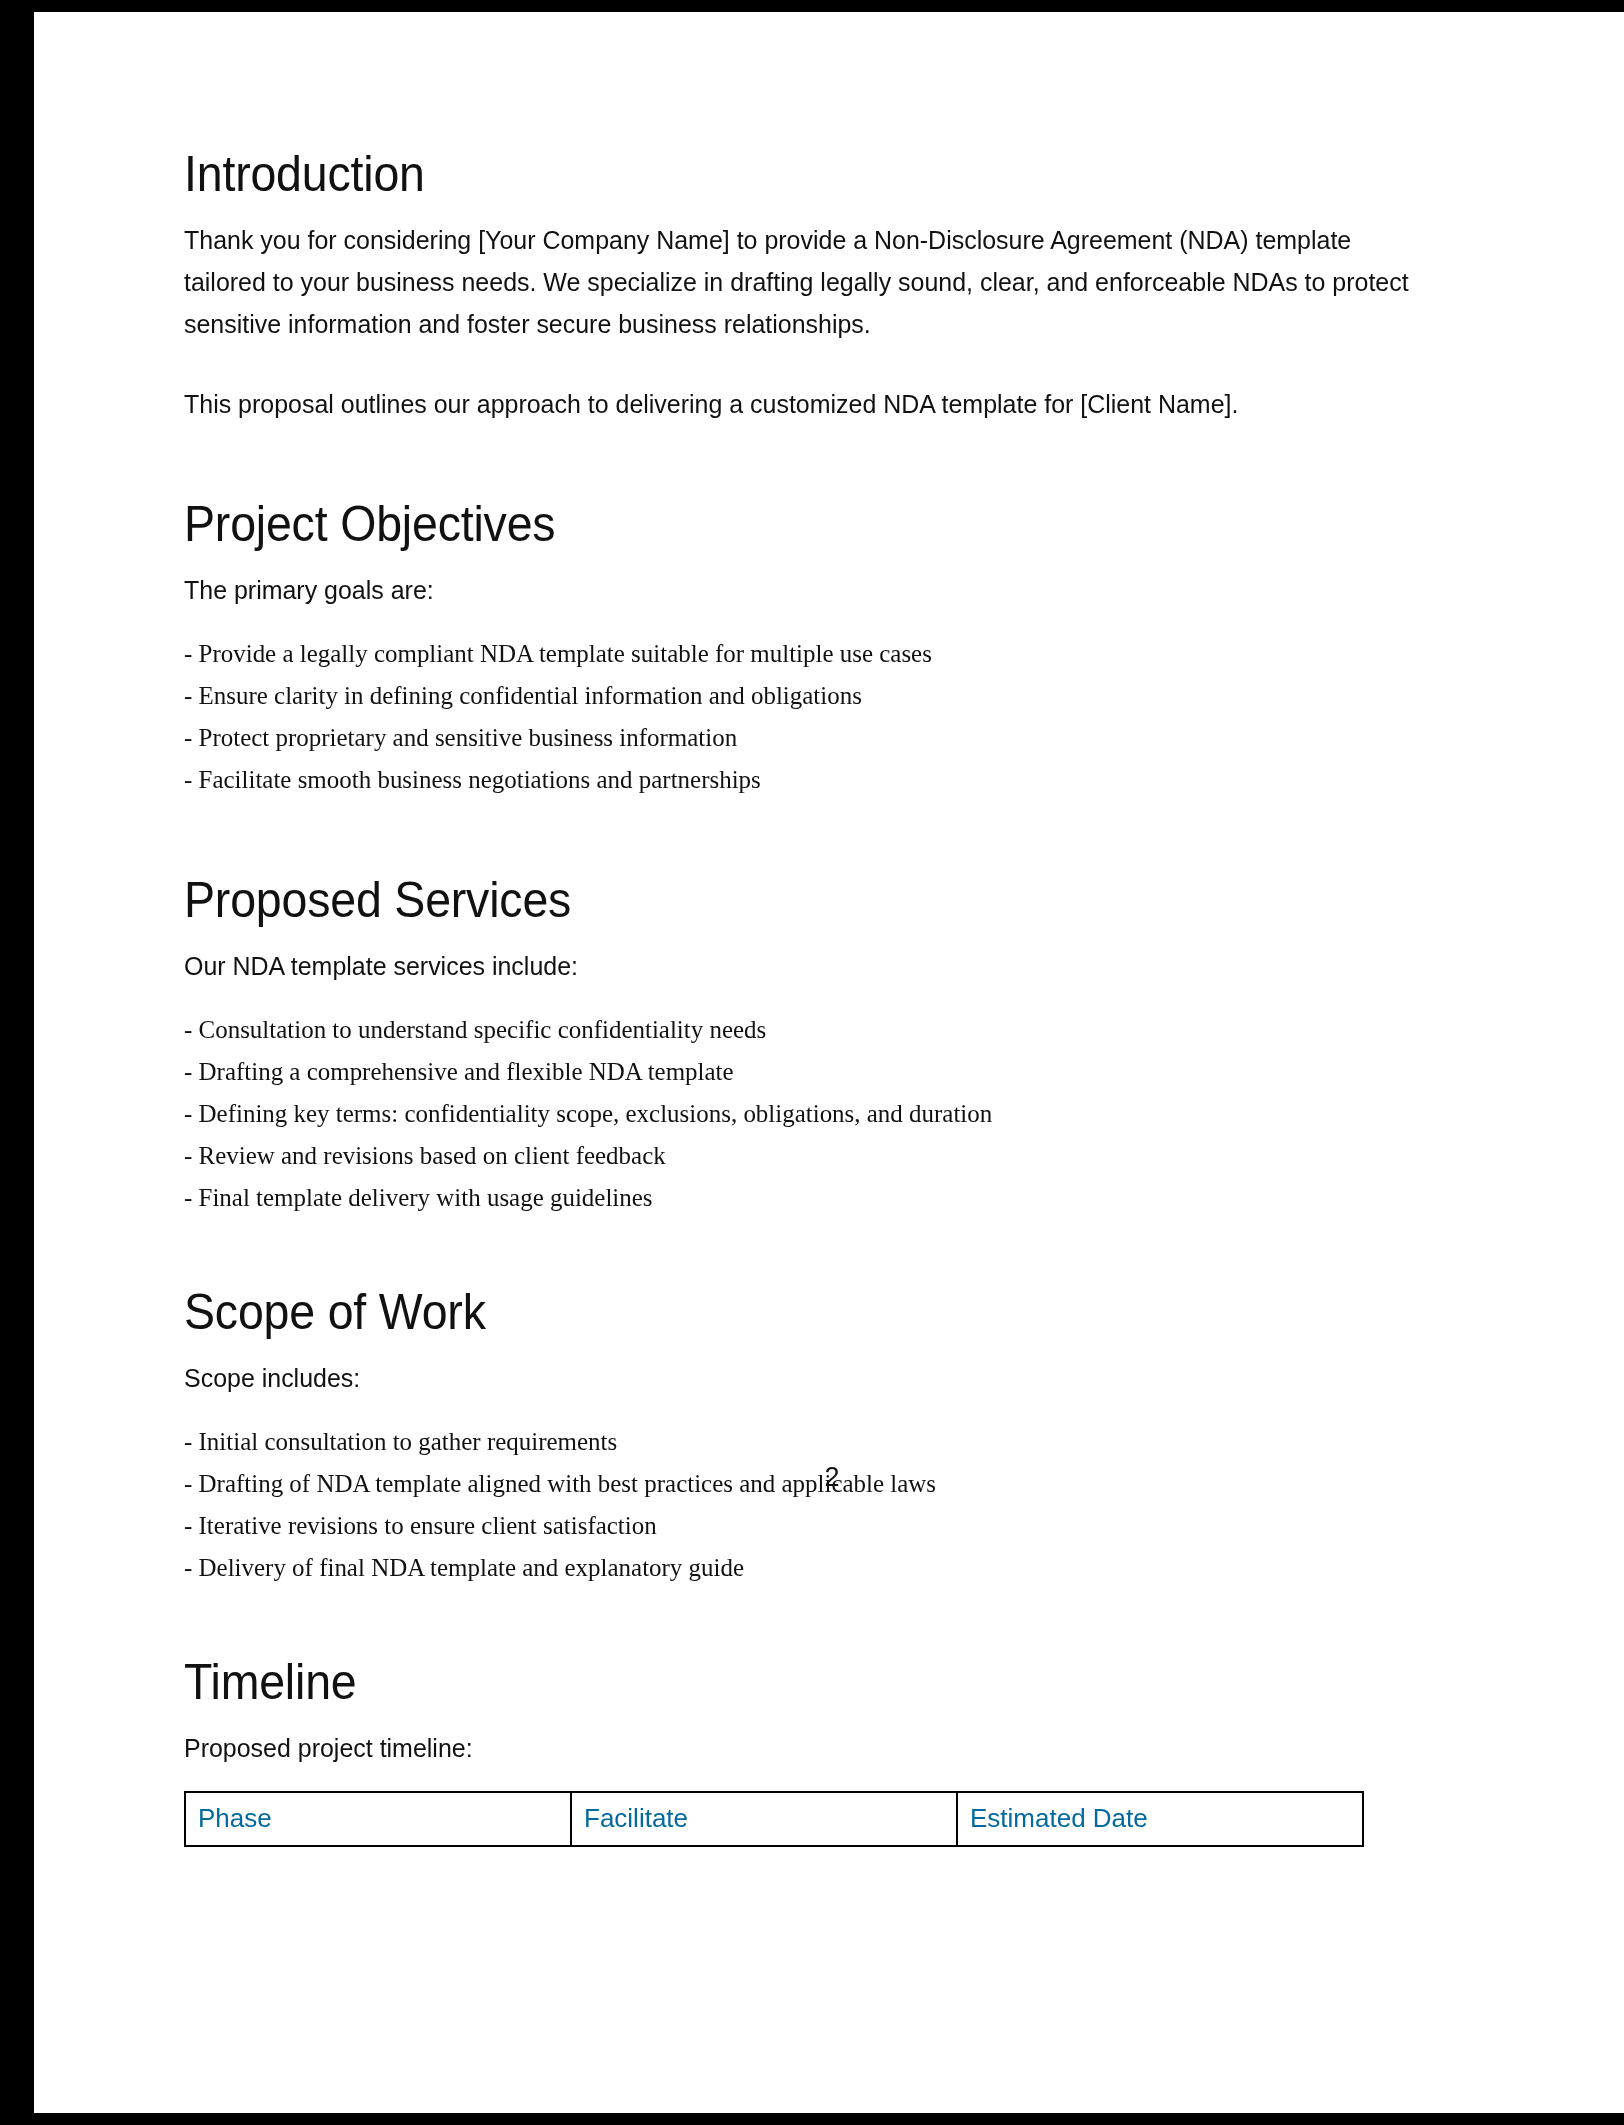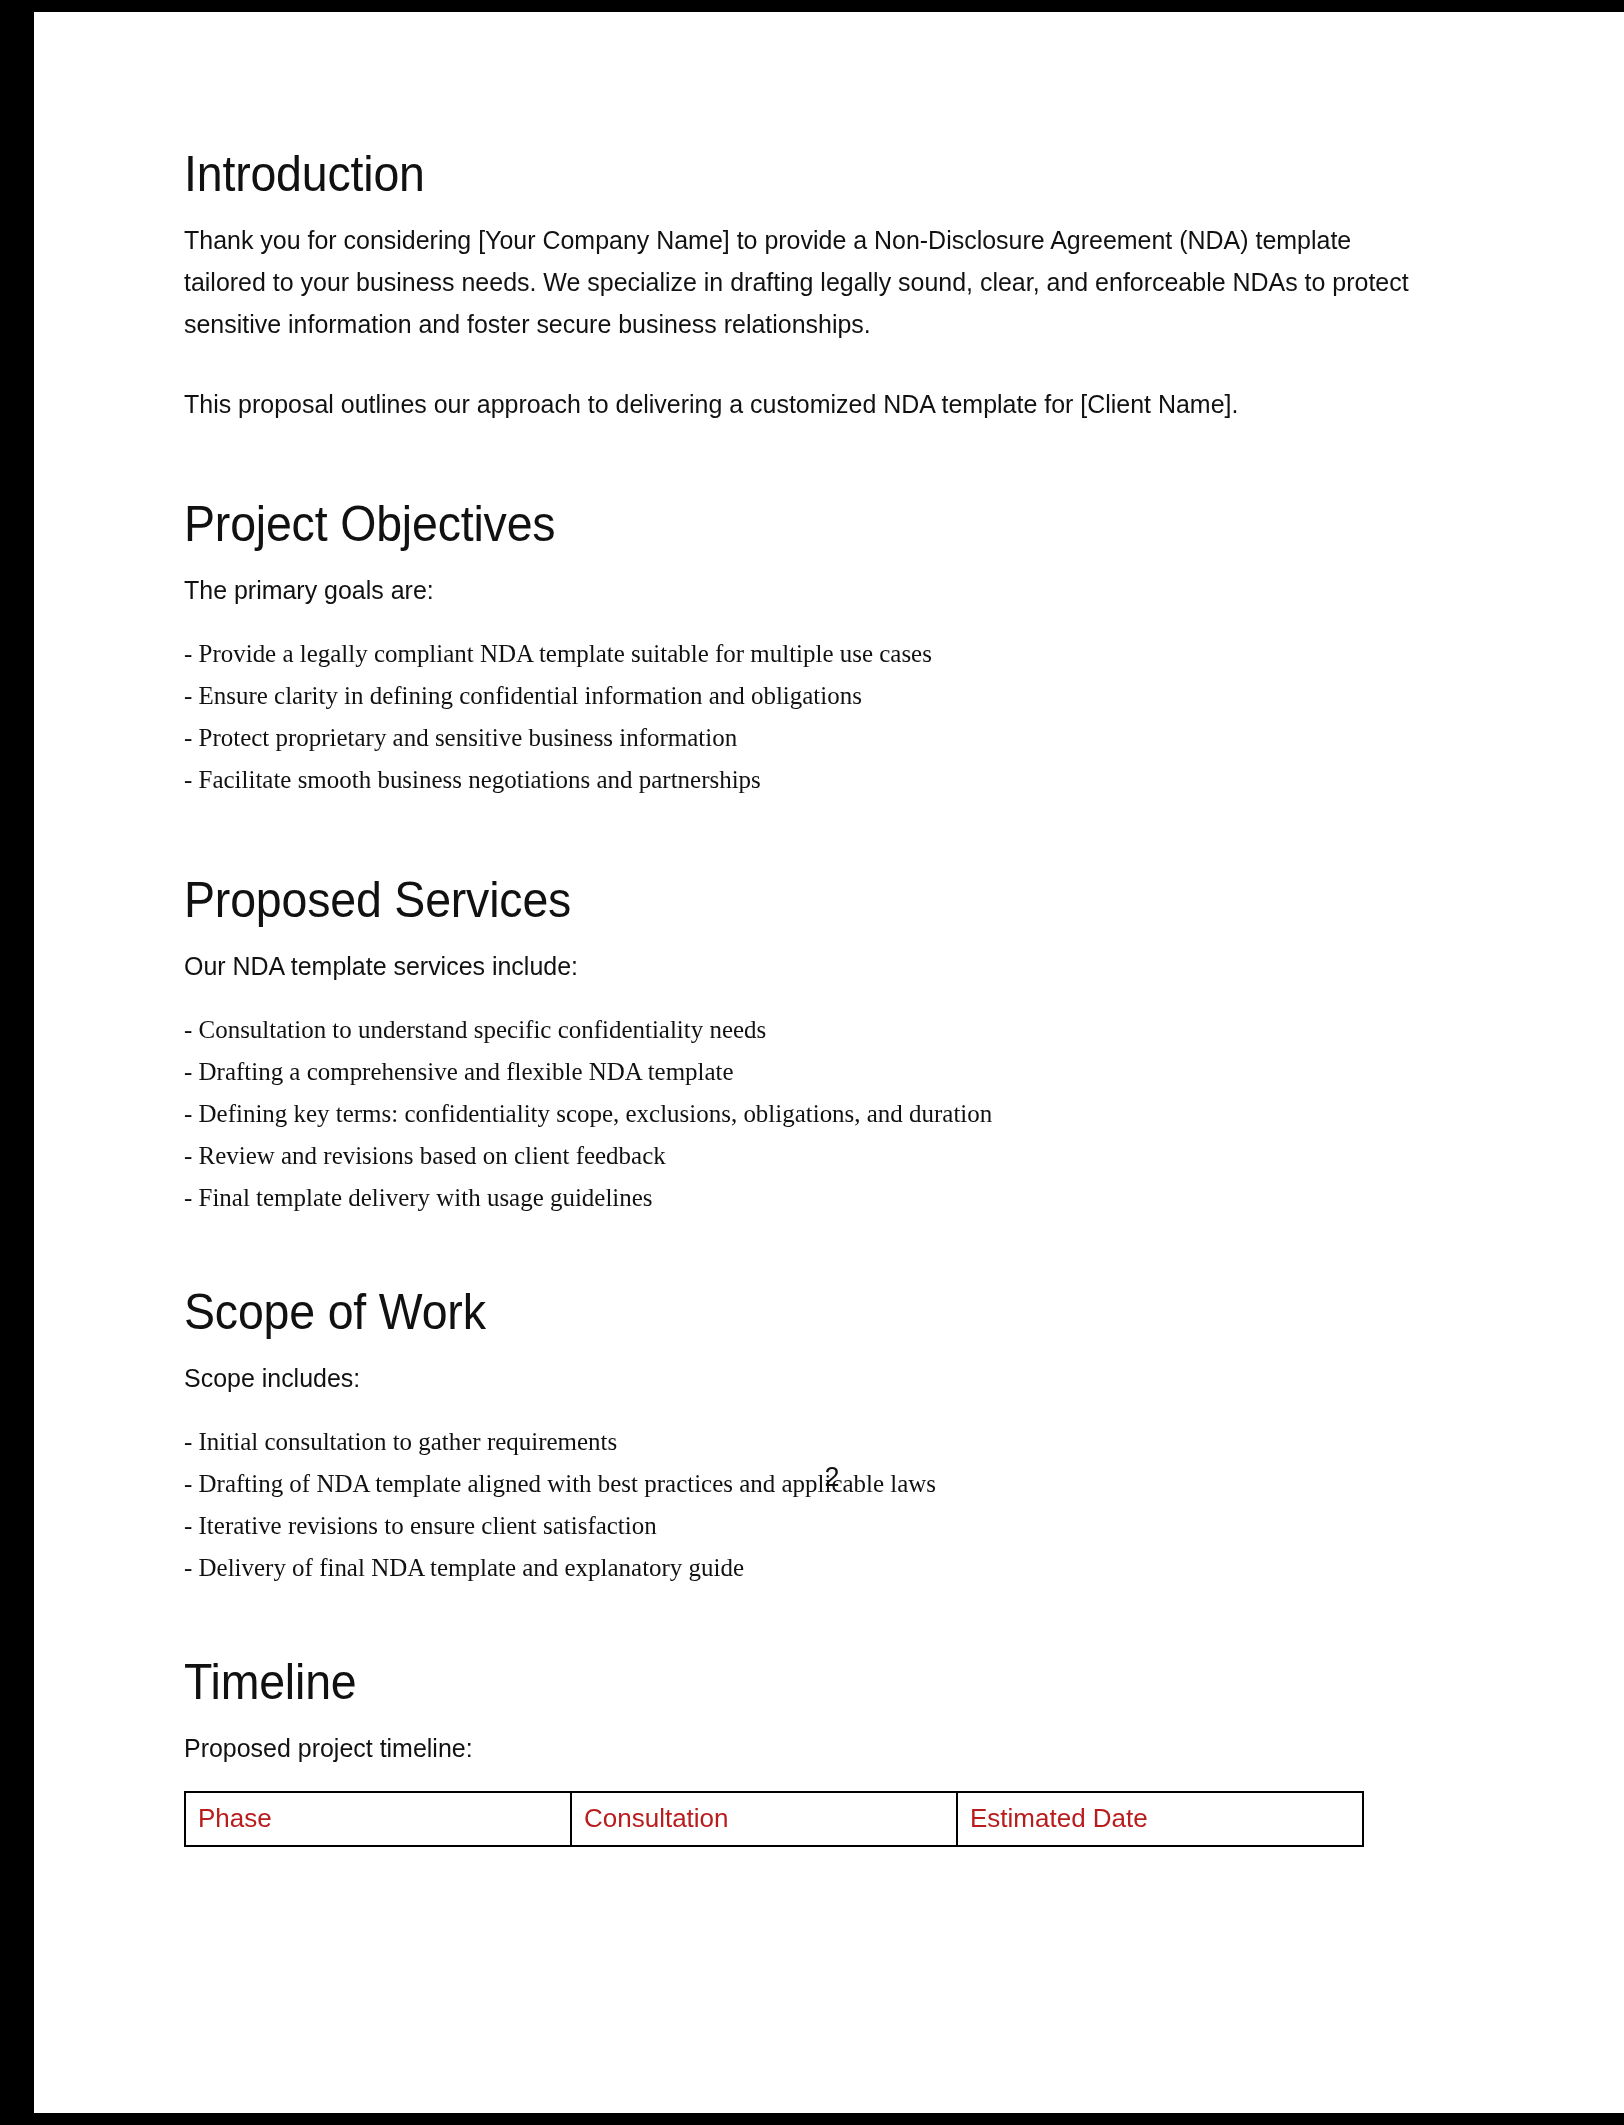--- a/index.html
+++ b/index.html
@@ -92,21 +92,21 @@
     margin: 0;
     table-layout: fixed;
   }
   .timeline-table th {
     border: 2px solid #000000;
     text-align: left;
     font-weight: 400;
     font-size: 26px;
     line-height: 30px;
     padding: 10px 12px 12px 12px;
-    color: #b91c1c;
+    color: #0369a1;
   }
   .col-phase   { width: 360px; }
   .col-desc    { width: 360px; }
   .col-date    { width: 380px; }
 
   .page-number {
     position: absolute;
     left: 0;
     right: 0;
     top: 1450px;
@@ -182,21 +182,21 @@
       <section>
         <h1 class="section-heading">Timeline</h1>
         <div class="gap-after-heading"></div>
         <p class="para">Proposed project timeline:</p>
         <div class="gap-list"></div>
 
         <table class="timeline-table">
           <thead>
             <tr>
               <th class="col-phase">Phase</th>
-              <th class="col-desc">Consultation</th>
+              <th class="col-desc">Facilitate</th>
               <th class="col-date">Estimated Date</th>
             </tr>
           </thead>
         </table>
       </section>
 
     </div>
 
     <div class="page-number">2</div>
 

